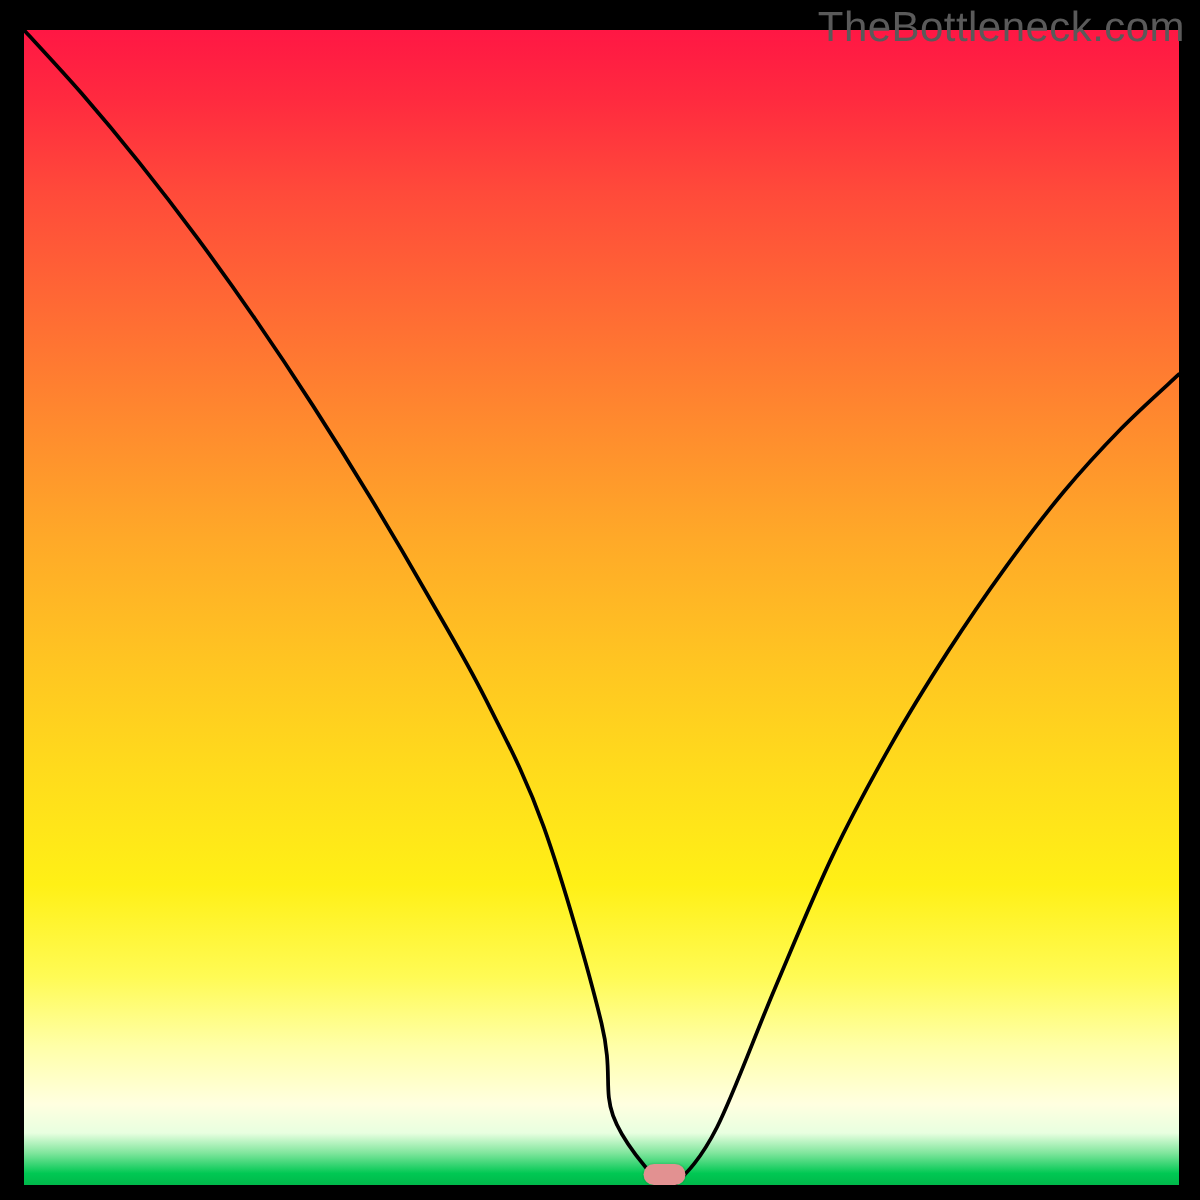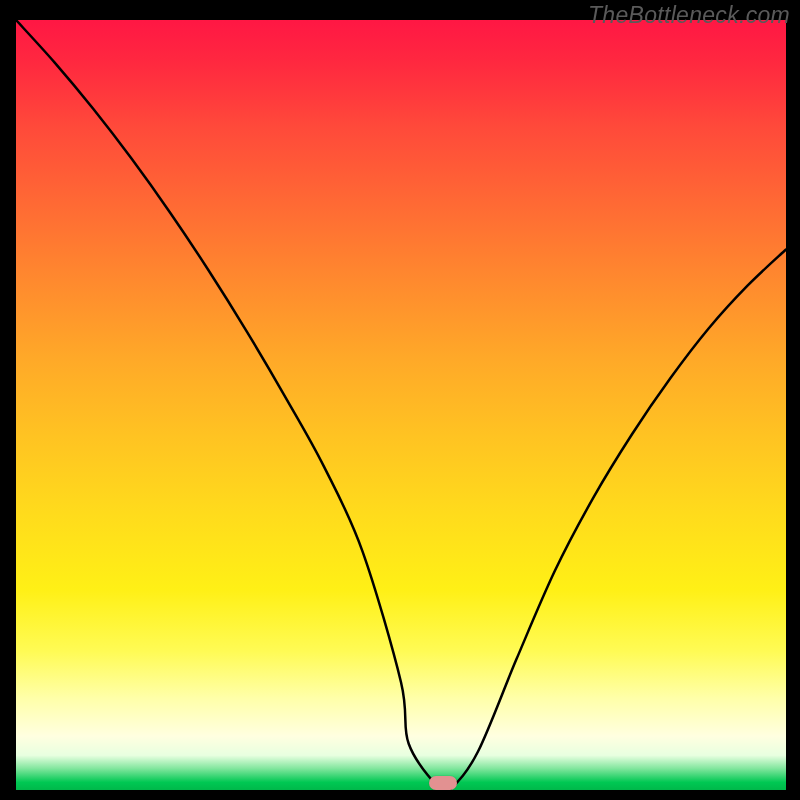--- a/index.html
+++ b/index.html
@@ -58,24 +58,23 @@
     height: 14px;
     border-radius: 7px;
     background: #e29191;
     box-shadow: 0 0 0 1px rgba(0,0,0,0.05);
   }
   .attribution {
     position: absolute;
     top: 2px;
     right: 10px;
     color: #5a5a5a;
-    font-size: 23px;
+    font-size: 28px;
     letter-spacing: 0.3px;
     user-select: none;
-    font-style: italic;
   }
 </style>
 </head>
 <body>
 
 <div class="frame">
 
   <div class="plot-area">
     <svg class="curve" viewBox="0 0 770 770" preserveAspectRatio="none">
       <path id="curve-path" d="M 0.00 0.00 C 6.42 7.06, 25.67 27.59, 38.50 42.35 C 51.33 57.11, 64.17 72.51, 77.00 88.55 C 89.83 104.59, 102.67 121.28, 115.50 138.60 C 128.33 155.93, 141.17 173.89, 154.00 192.50 C 166.83 211.11, 179.67 230.36, 192.50 250.25 C 205.33 270.14, 218.17 290.68, 231.00 311.85 C 243.83 333.03, 256.67 354.84, 269.50 377.30 C 282.33 399.76, 295.17 420.93, 308.00 446.60 C 320.83 472.27, 333.67 495.37, 346.50 531.30 C 359.33 567.23, 377.30 630.12, 385.00 662.20 C 392.70 694.28, 386.28 706.09, 392.70 723.80 C 399.12 741.51, 416.44 761.02, 423.50 768.46 C 430.56 775.90, 428.63 774.62, 435.05 768.46 C 441.47 762.30, 451.09 753.06, 462.00 731.50 C 472.91 709.94, 487.67 669.26, 500.50 639.10 C 513.33 608.94, 526.17 577.50, 539.00 550.55 C 551.83 523.60, 564.67 500.12, 577.50 477.40 C 590.33 454.68, 603.17 434.15, 616.00 414.26 C 628.83 394.37, 641.67 375.76, 654.50 358.05 C 667.33 340.34, 680.17 323.40, 693.00 308.00 C 705.83 292.60, 718.67 278.74, 731.50 265.65 C 744.33 252.56, 763.58 235.49, 770.00 229.46" fill="none" stroke="#000" stroke-width="2.5" stroke-linecap="round" stroke-linejoin="round"></path>

